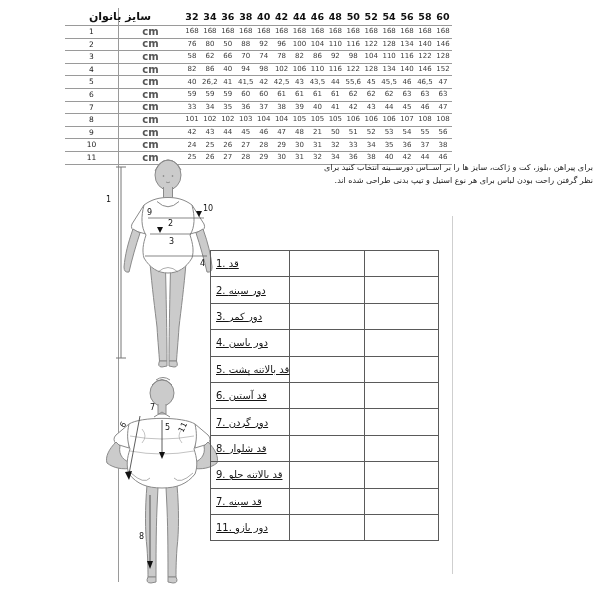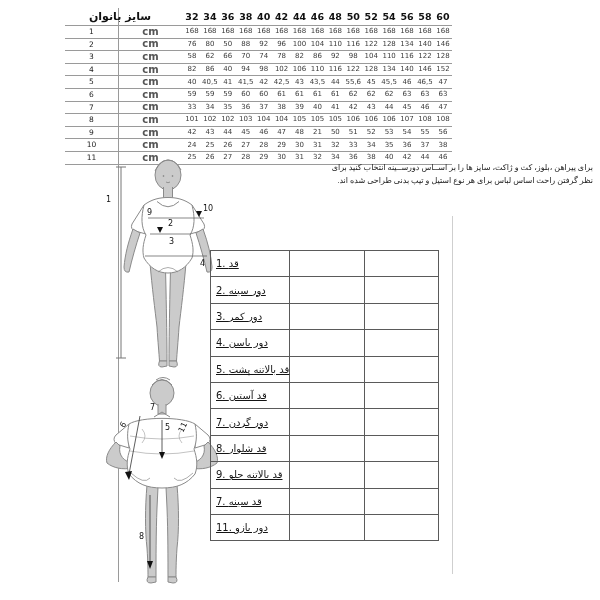--- a/index.html
+++ b/index.html
@@ -19,21 +19,21 @@
               text-align:center;font-weight:400;line-height:1;overflow:hidden;}
   #size-table thead th{height:17px;font-size:9.5px;font-weight:700;color:#111;vertical-align:middle;}
   #size-table .title-cell{direction:rtl;text-align:center;padding-right:8px;
               font-size:11px;font-weight:700;white-space:nowrap;}
   #size-table tbody td{height:11.6px;font-size:7px;color:#3a3a3a;vertical-align:middle;}
   #size-table tbody td.rownum{font-size:7.5px;color:#222;}
   #size-table tbody td.unit{font-size:10px;color:#555;font-weight:bold;}
 
   
   #paragraph{position:absolute;right:7px;top:161px;width:238px;direction:rtl;
-             text-align:right;font-size:8px;line-height:13px;color:#1c1c1c;font-family:Liberation Serif, serif;}
+             text-align:right;font-size:8px;line-height:13px;color:#1c1c1c;}
   #paragraph .pline{display:block;white-space:nowrap;}
 
   
   #measure-grid{position:absolute;left:210px;top:250px;border-collapse:collapse;table-layout:fixed;}
   #measure-grid td{border:1px solid #5a5a5a;height:25.4px;padding:0;vertical-align:middle;}
   #measure-grid td.mlabel{width:72px;font-size:10px;color:#141414;padding-left:5px;
              direction:ltr;text-align:left;white-space:nowrap;text-decoration:underline;}
   #measure-grid td.mempty1{width:74px;}
   #measure-grid td.mempty2{width:73px;}
 
@@ -146,21 +146,21 @@
           <td>128</td>
           <td>134</td>
           <td>140</td>
           <td>146</td>
           <td>152</td>
         </tr>
         <tr>
           <td class="rownum">5</td>
           <td class="unit">cm</td>
           <td>40</td>
-          <td>40,5</td>
+          <td>26,2</td>
           <td>41</td>
           <td>41,5</td>
           <td>42</td>
           <td>42,5</td>
           <td>43</td>
           <td>43,5</td>
           <td>44</td>
           <td>55,6</td>
           <td>45</td>
           <td>45,5</td>
@@ -280,21 +280,21 @@
           <td>40</td>
           <td>42</td>
           <td>44</td>
           <td>46</td>
         </tr>
       </tbody>
   </table>
 
   <div id="paragraph">
     <span class="pline">برای پیراهن ،بلوز، کت و ژاکت، سایز ها را بر اســاس دورســینه انتخاب کنید برای</span>
-    <span class="pline">نظر گرفتن راحت اساس لباس برای هر نوع استیل و تیپ بدنی طراحی شده اند.</span>
+    <span class="pline">نظر گرفتن راحت بودن لباس برای هر نوع استیل و تیپ بدنی طراحی شده اند.</span>
   </div>
 
   <svg style="position:absolute;left:95px;top:155px" width="130" height="225" viewBox="0 0 130 225">
     <g>
       <line x1="26" y1="12" x2="26" y2="203" stroke="#777" stroke-width="1"></line>
       <line x1="21" y1="12" x2="31" y2="12" stroke="#777" stroke-width="1"></line>
       <line x1="21" y1="203" x2="31" y2="203" stroke="#777" stroke-width="1"></line>
       <text x="11" y="47" font-size="8" fill="#111">1</text>
     </g>
     <ellipse cx="73" cy="20" rx="13" ry="15" fill="#cbcbcb" stroke="#8a8a8a"></ellipse>

